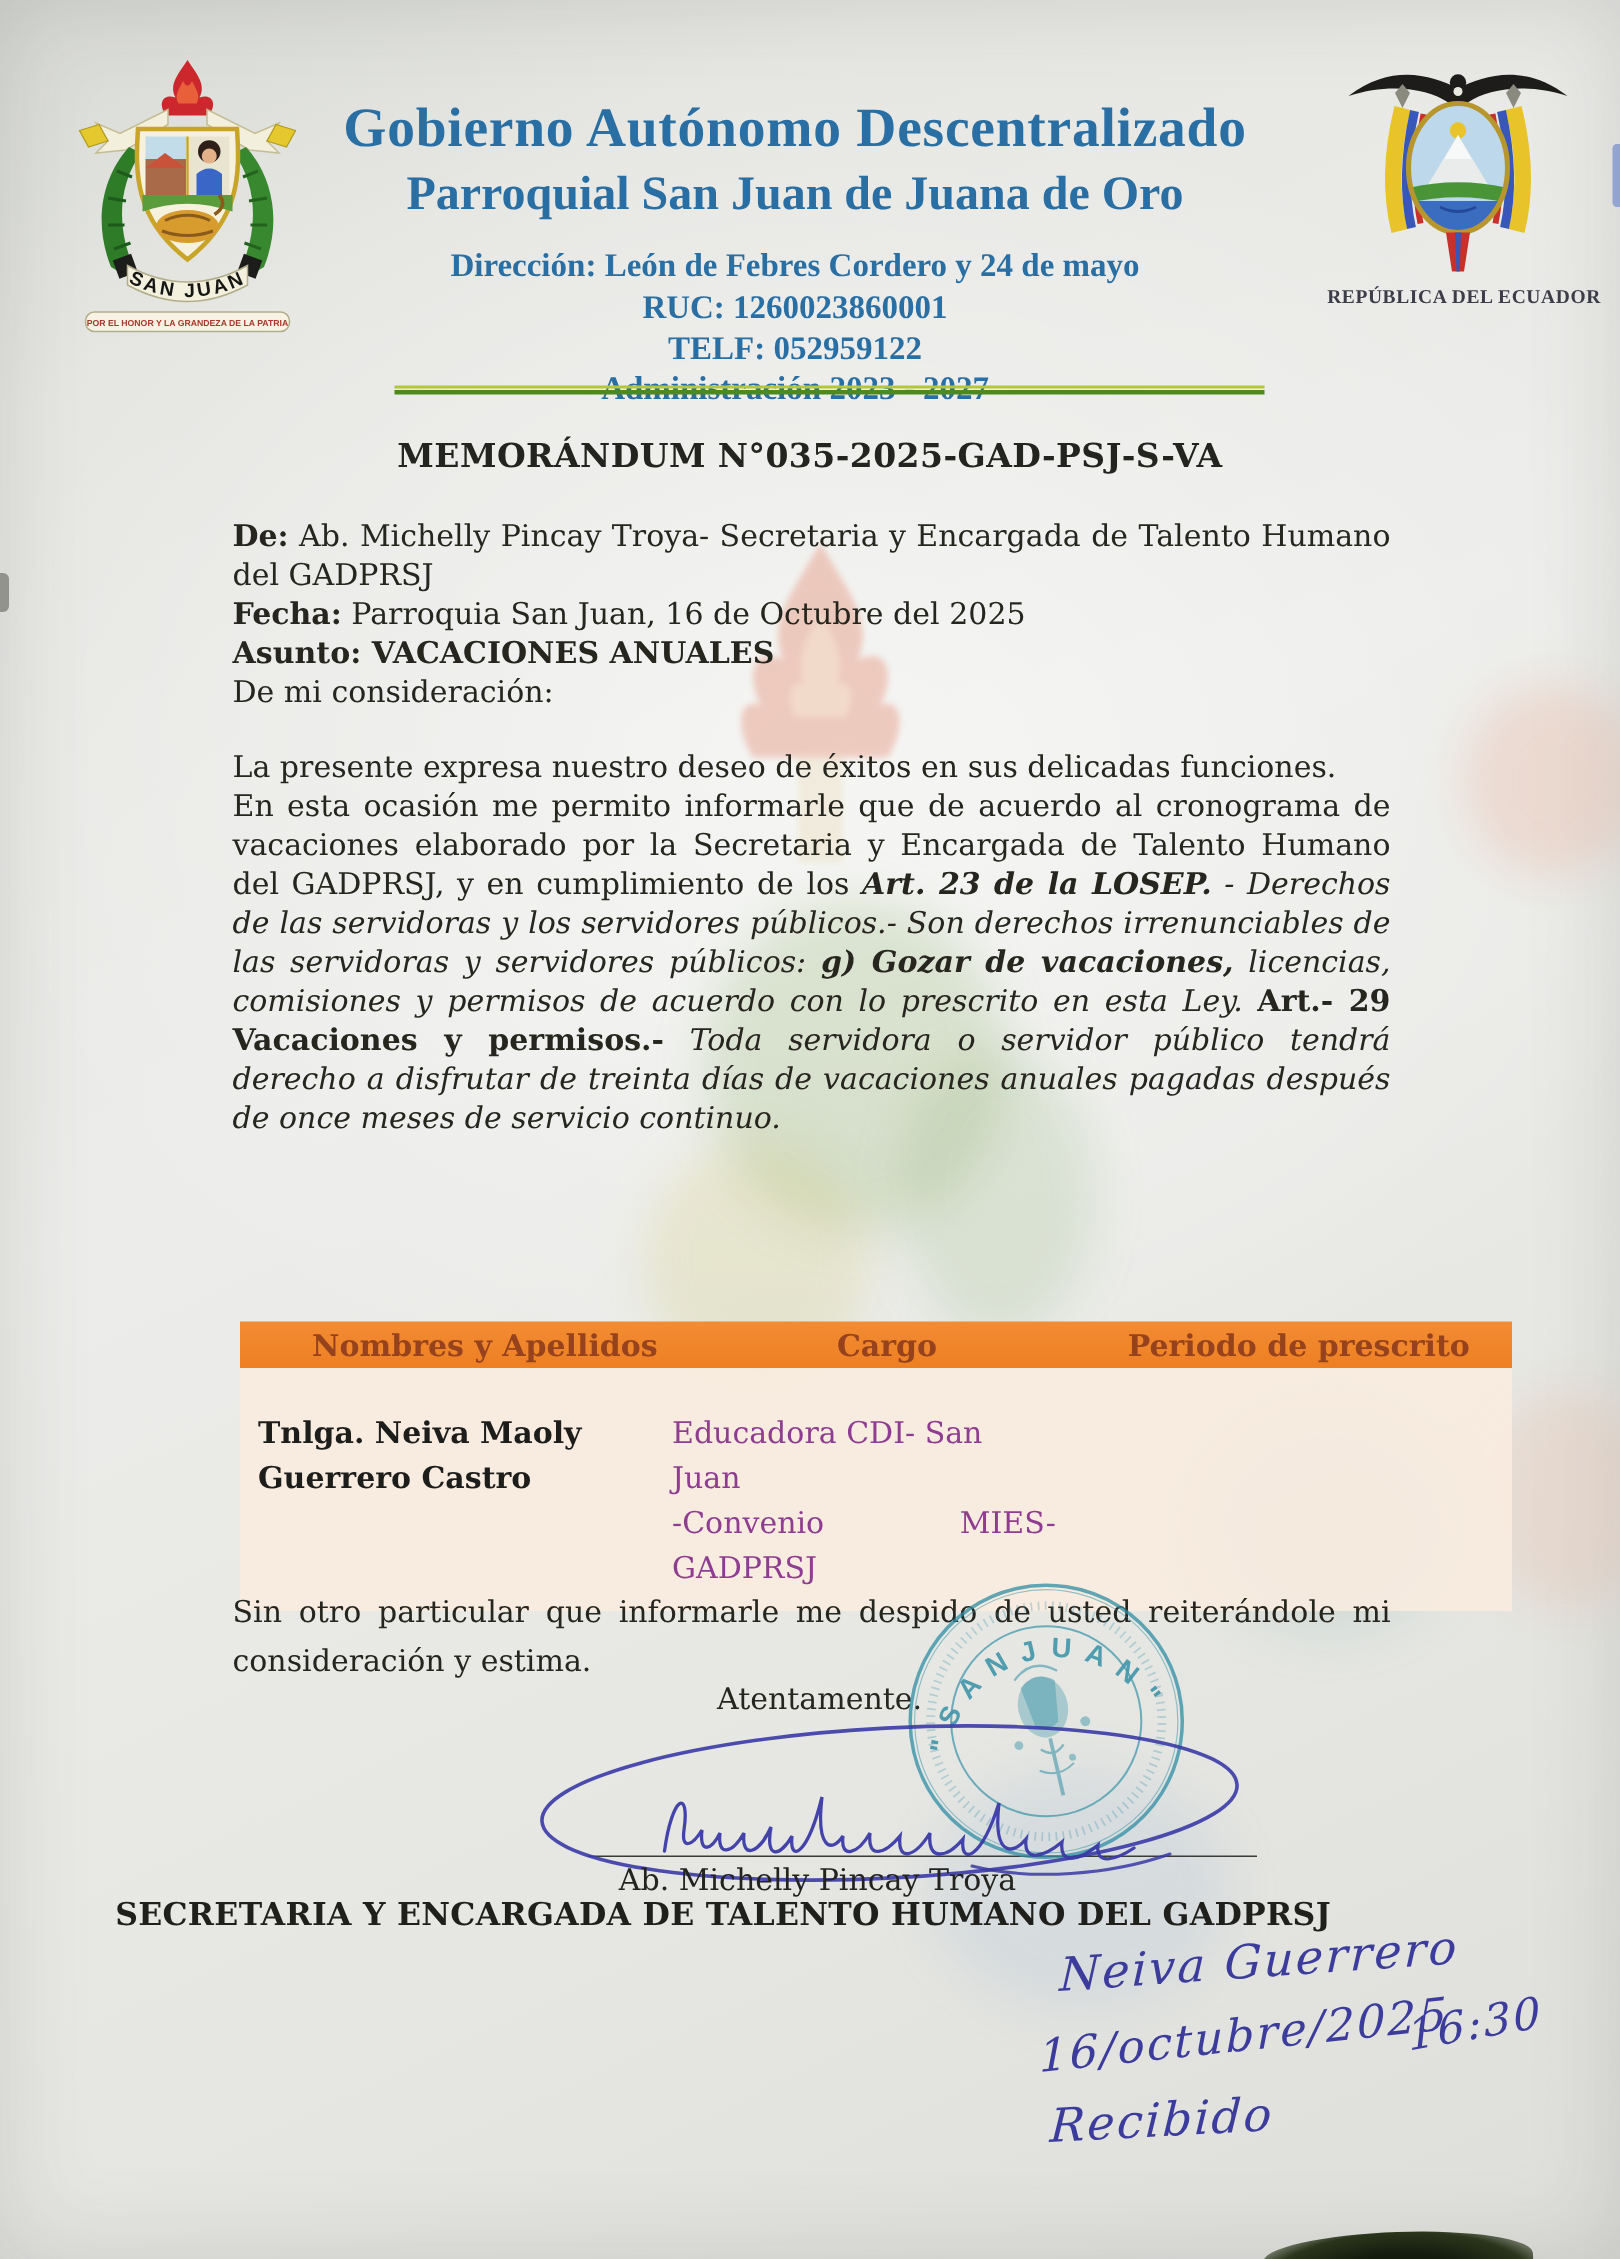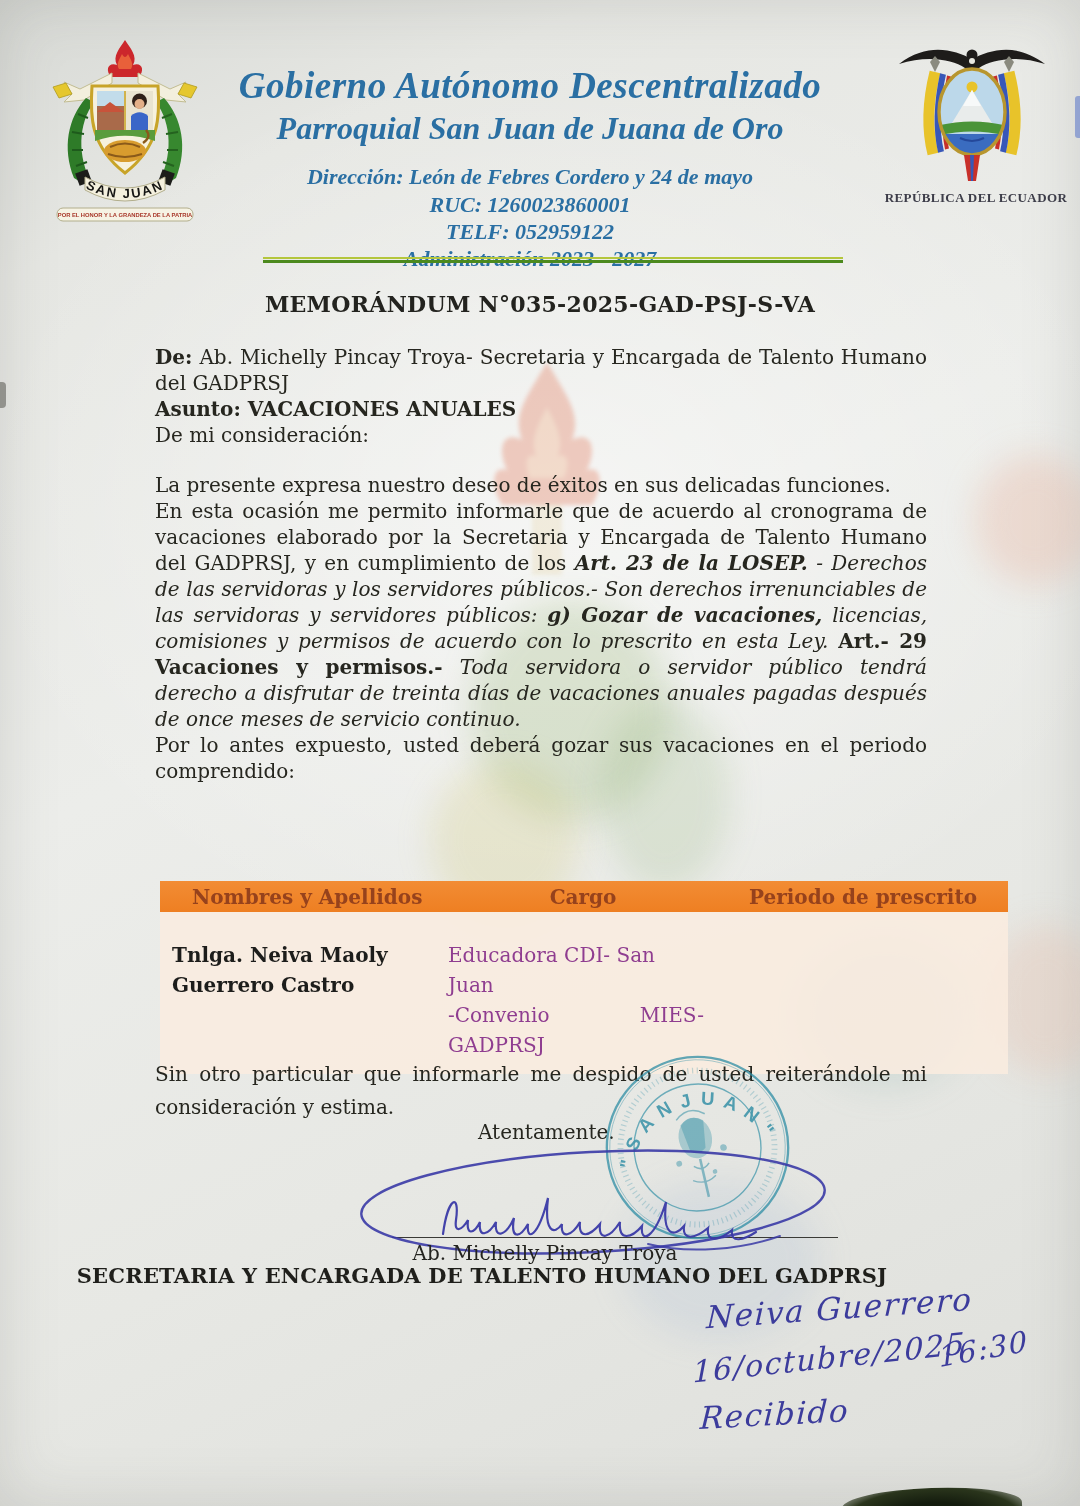--- a/index.html
+++ b/index.html
@@ -8,21 +8,21 @@
     position:relative;width:1080px;height:1506px;overflow:hidden;margin:0 auto;
     background:
       radial-gradient(ellipse 820px 640px at 52% 34%, rgba(255,255,255,.50), rgba(255,255,255,0) 72%),
       linear-gradient(155deg,#d7d9d5 0%,#e6e7e3 14%,#ecedea 42%,#e7e8e4 68%,#dedfdb 100%);
     box-shadow:inset 0 0 60px rgba(90,90,85,.18);
   }
   
   .wm{position:absolute;pointer-events:none;border-radius:50%;filter:blur(16px);}
   .wm-flame-svg{position:absolute;left:452px;top:352px;opacity:.30;filter:blur(2px);pointer-events:none;}
   
-  .hdr-center{position:absolute;left:150px;top:64px;width:760px;text-align:center;color:#2a6fa3;font-family:"Liberation Serif",serif;font-weight:bold;font-style:italic;}
+  .hdr-center{position:absolute;left:150px;top:64px;width:760px;text-align:center;color:#2a6fa3;font-family:"Liberation Serif",serif;font-weight:bold;}
   .hdr-l1{font-size:37px;line-height:44px;letter-spacing:.5px;}
   .hdr-l2{font-size:32px;line-height:40px;}
   .hdr-l3{font-size:22px;line-height:28px;margin-top:15px;}
   .hdr-l4,.hdr-l5,.hdr-l6{font-size:22px;line-height:27px;}
   .green-rule{position:absolute;left:263px;top:257px;width:580px;}
   .green-rule .t{height:2px;background:#b4c63c;}
   .green-rule .b{height:3px;background:#4c8a1e;margin-top:1px;}
   .rep-caption{position:absolute;left:878px;top:190px;width:196px;text-align:center;font-family:"Liberation Serif",serif;font-weight:bold;font-size:13px;color:#3d3d49;letter-spacing:.4px;}
   .crest{position:absolute;left:50px;top:34px;}
   .ecu{position:absolute;left:886px;top:28px;}
@@ -30,21 +30,21 @@
   .memo-title{position:absolute;left:0;top:291px;width:1080px;text-align:center;font-weight:bold;font-size:22px;color:#23231f;letter-spacing:.3px;}
   .doc-body{position:absolute;left:155px;top:344px;width:772px;font-size:20px;line-height:26px;color:#26261f;text-align:justify;}
   .doc-body p{margin:0;}
   .sp{height:24px;}
   b,strong{font-weight:bold;}
   .bi{font-weight:bold;font-style:italic;}
   .it{font-style:italic;}
   
   .vac-table{position:absolute;left:160px;top:881px;width:848px;font-size:20px;}
   .vt-header{display:flex;background:linear-gradient(#f28c34,#ee7f22);color:#96421c;font-weight:bold;height:31px;align-items:center;}
-  .vt-header .c1{width:288px;padding-left:32px;box-sizing:border-box;}
+  .vt-header .c1{width:288px;padding-left:32px;box-sizing:border-box;margin-left:16px;}
   .vt-header .c2{width:270px;text-align:center;}
   .vt-header .c3{width:290px;text-align:center;}
   .vt-row{display:flex;background:rgba(250,236,223,.85);padding:28px 0 14px 0;min-height:98px;}
   .vt-row .c1{width:288px;padding-left:12px;box-sizing:border-box;color:#1d1d1b;font-weight:bold;line-height:30px;}
   .vt-row .c2{width:270px;color:#8f3d90;line-height:30px;padding-right:14px;box-sizing:border-box;}
   .vt-row .c2 .j{display:flex;justify-content:space-between;text-align:center;}
   .vt-row .c3{width:290px;color:#8f3d90;text-align:center;line-height:30px;}
   
   .closing-p{position:absolute;left:155px;top:1058px;width:772px;font-size:20px;line-height:33px;color:#26261f;text-align:justify;}
   .atentamente{position:absolute;left:478px;top:1120px;font-size:20px;color:#26261f;}
@@ -161,26 +161,26 @@
   </div>
   <div class="green-rule">
       <div class="t"></div>
       <div class="b"></div>
     </div>
 
   <div class="memo-title">MEMORÁNDUM N°035-2025-GAD-PSJ-S-VA</div>
 
   <div class="doc-body">
     <p><strong>De:</strong><span> Ab. Michelly Pincay Troya- Secretaria y Encargada de Talento Humano del GADPRSJ</span></p>
+    <p><strong>Fecha:</strong><span> Parroquia San Juan, 16 de Octubre del 2025</span></p>
     <p><strong>Asunto:</strong><strong> VACACIONES ANUALES</strong></p>
     <p>De mi consideración:</p>
     <div class="sp"></div>
     <p>La presente expresa nuestro deseo de éxitos en sus delicadas funciones.</p>
     <p><span>En esta ocasión me permito informarle que de acuerdo al cronograma de vacaciones elaborado por la Secretaria y Encargada de Talento Humano del GADPRSJ, y en cumplimiento de los </span><span class="bi">Art. 23 de la LOSEP.</span><span class="it"> - Derechos de las servidoras y los servidores públicos.- Son derechos irrenunciables de las servidoras y servidores públicos: </span><span class="bi">g) Gozar de vacaciones,</span><span class="it"> licencias, comisiones y permisos de acuerdo con lo prescrito en esta Ley. </span><strong>Art.- 29 Vacaciones y permisos.-</strong><span class="it"> Toda servidora o servidor público tendrá derecho a disfrutar de treinta días de vacaciones anuales pagadas después de once meses de servicio continuo.</span></p>
-    <p>Por lo antes expuesto, usted deberá gozar sus vacaciones en el periodo comprendido:</p>
   </div>
 
   <div class="vac-table">
     <div class="vt-header">
       <div class="c1">Nombres y Apellidos</div>
       <div class="c2">Cargo</div>
       <div class="c3">Periodo de prescrito</div>
     </div>
     <div class="vt-row">
       <div class="c1">

